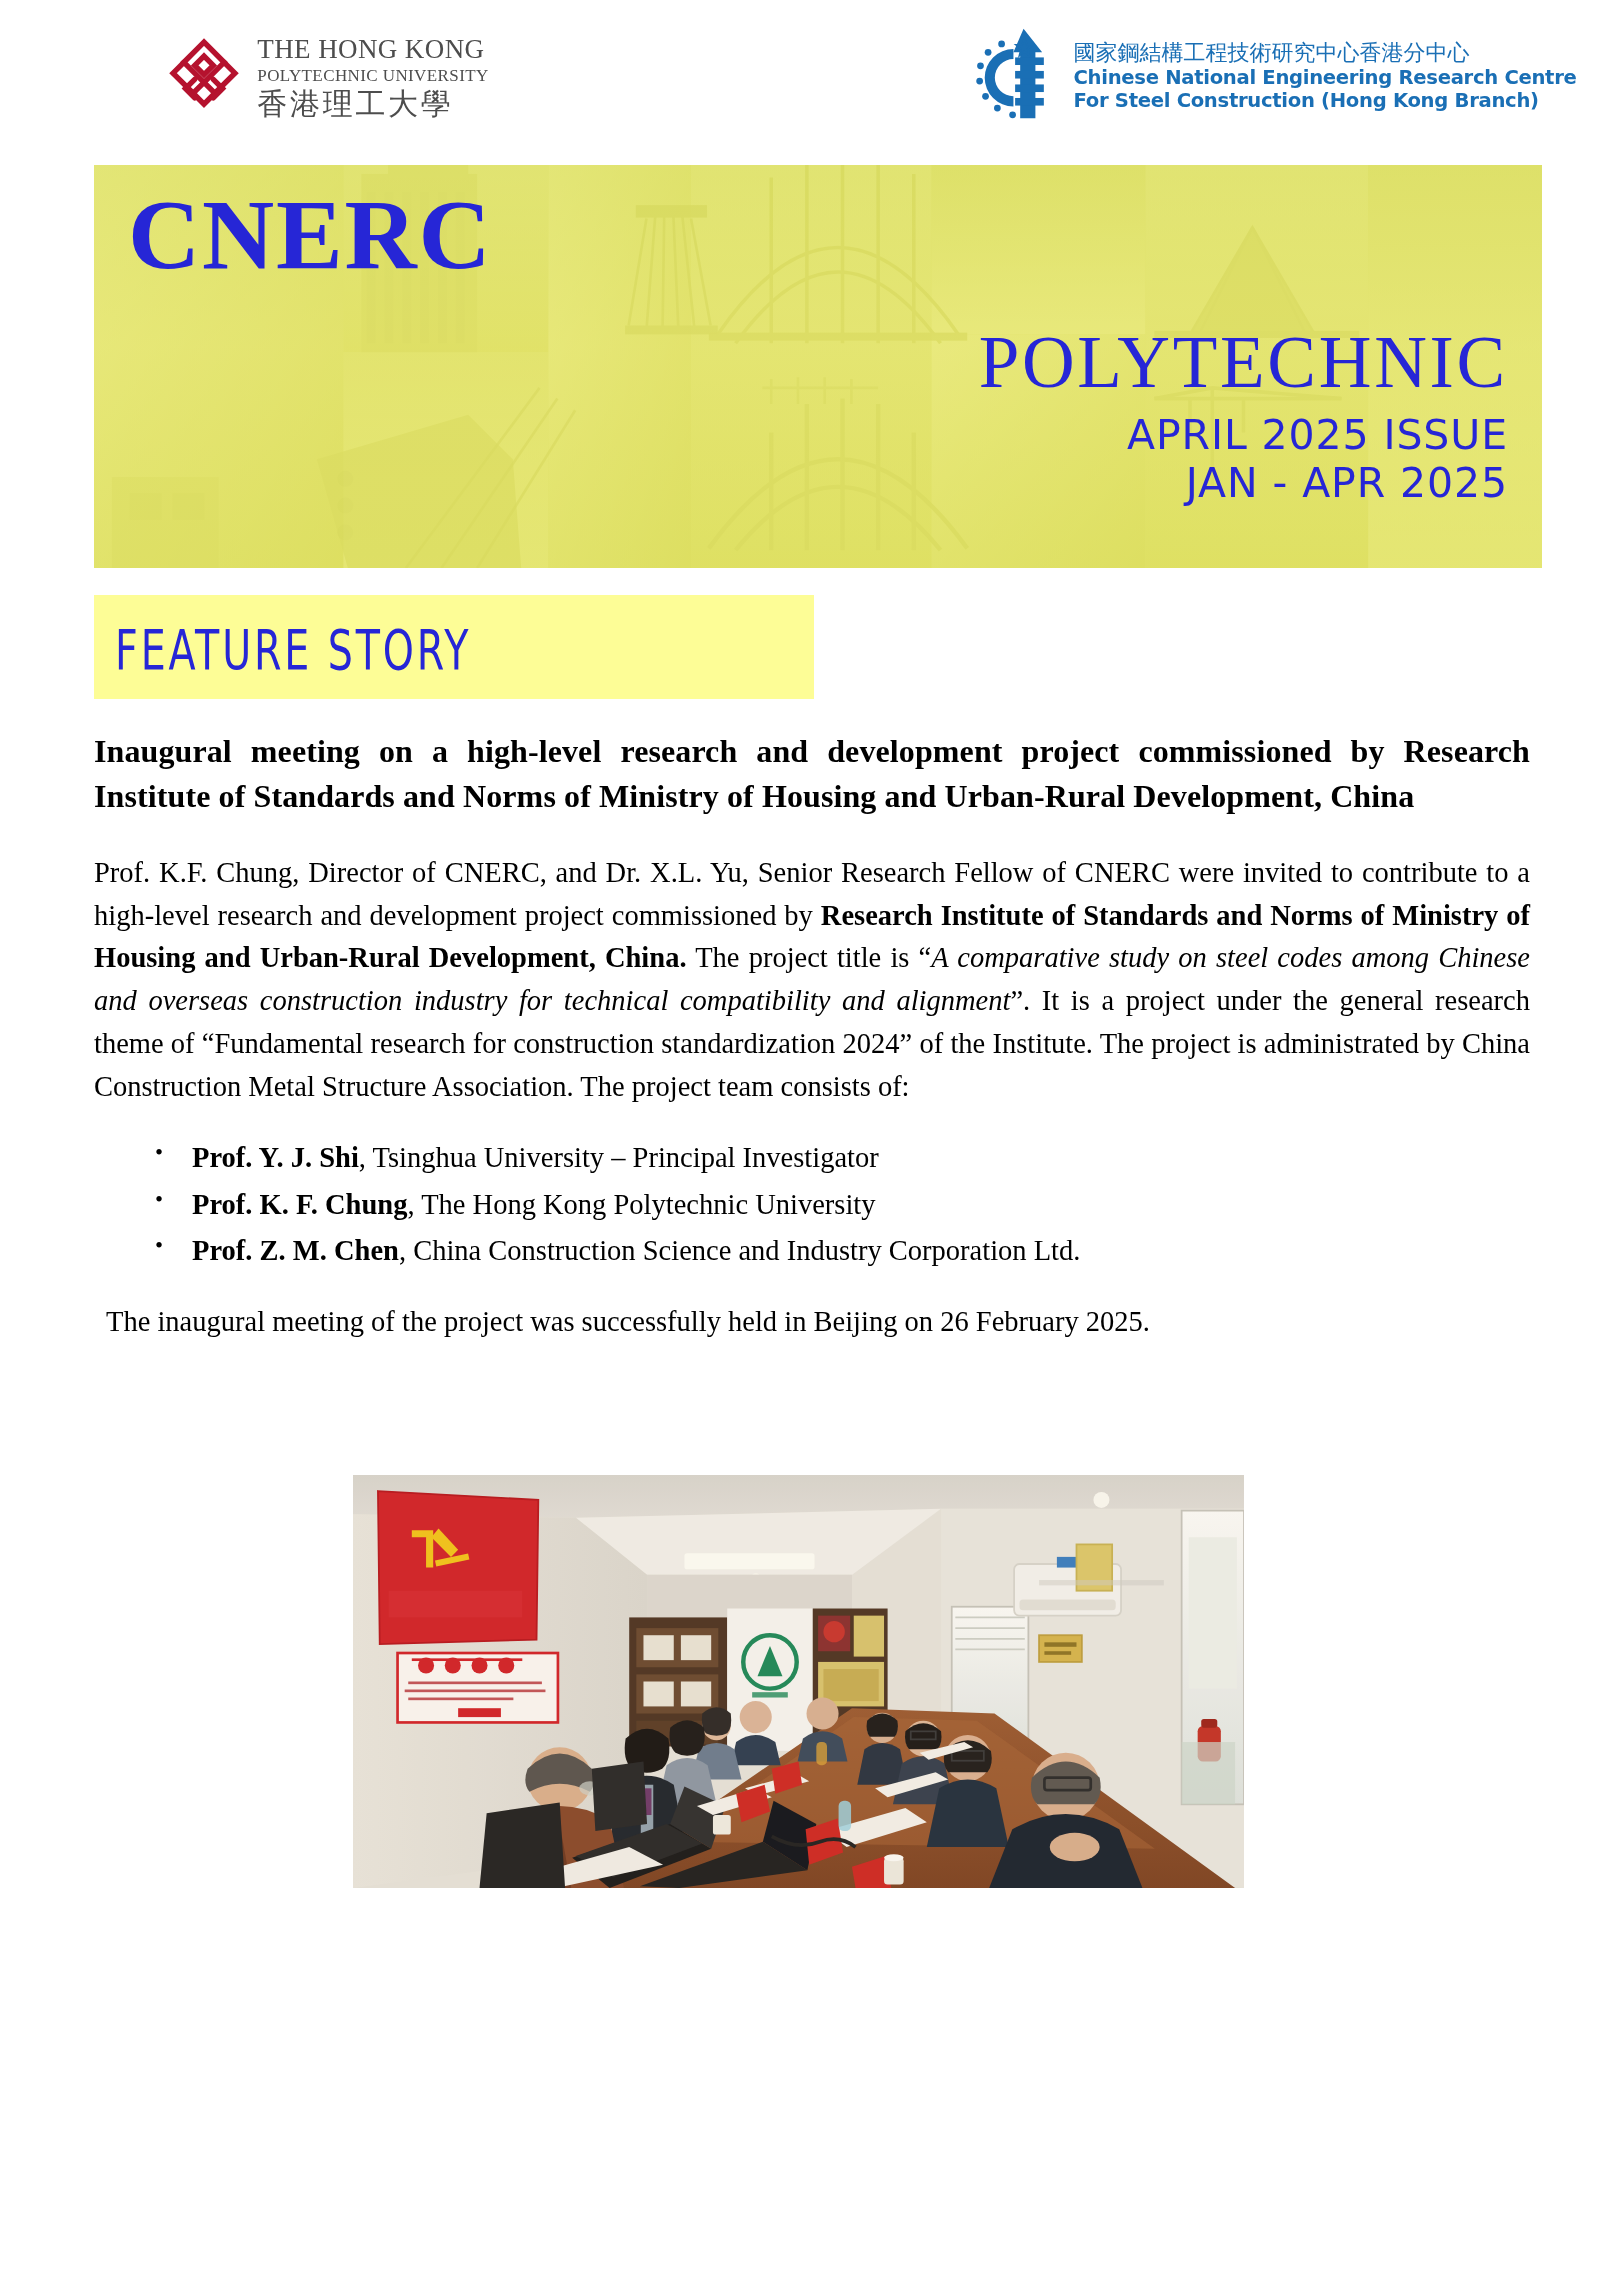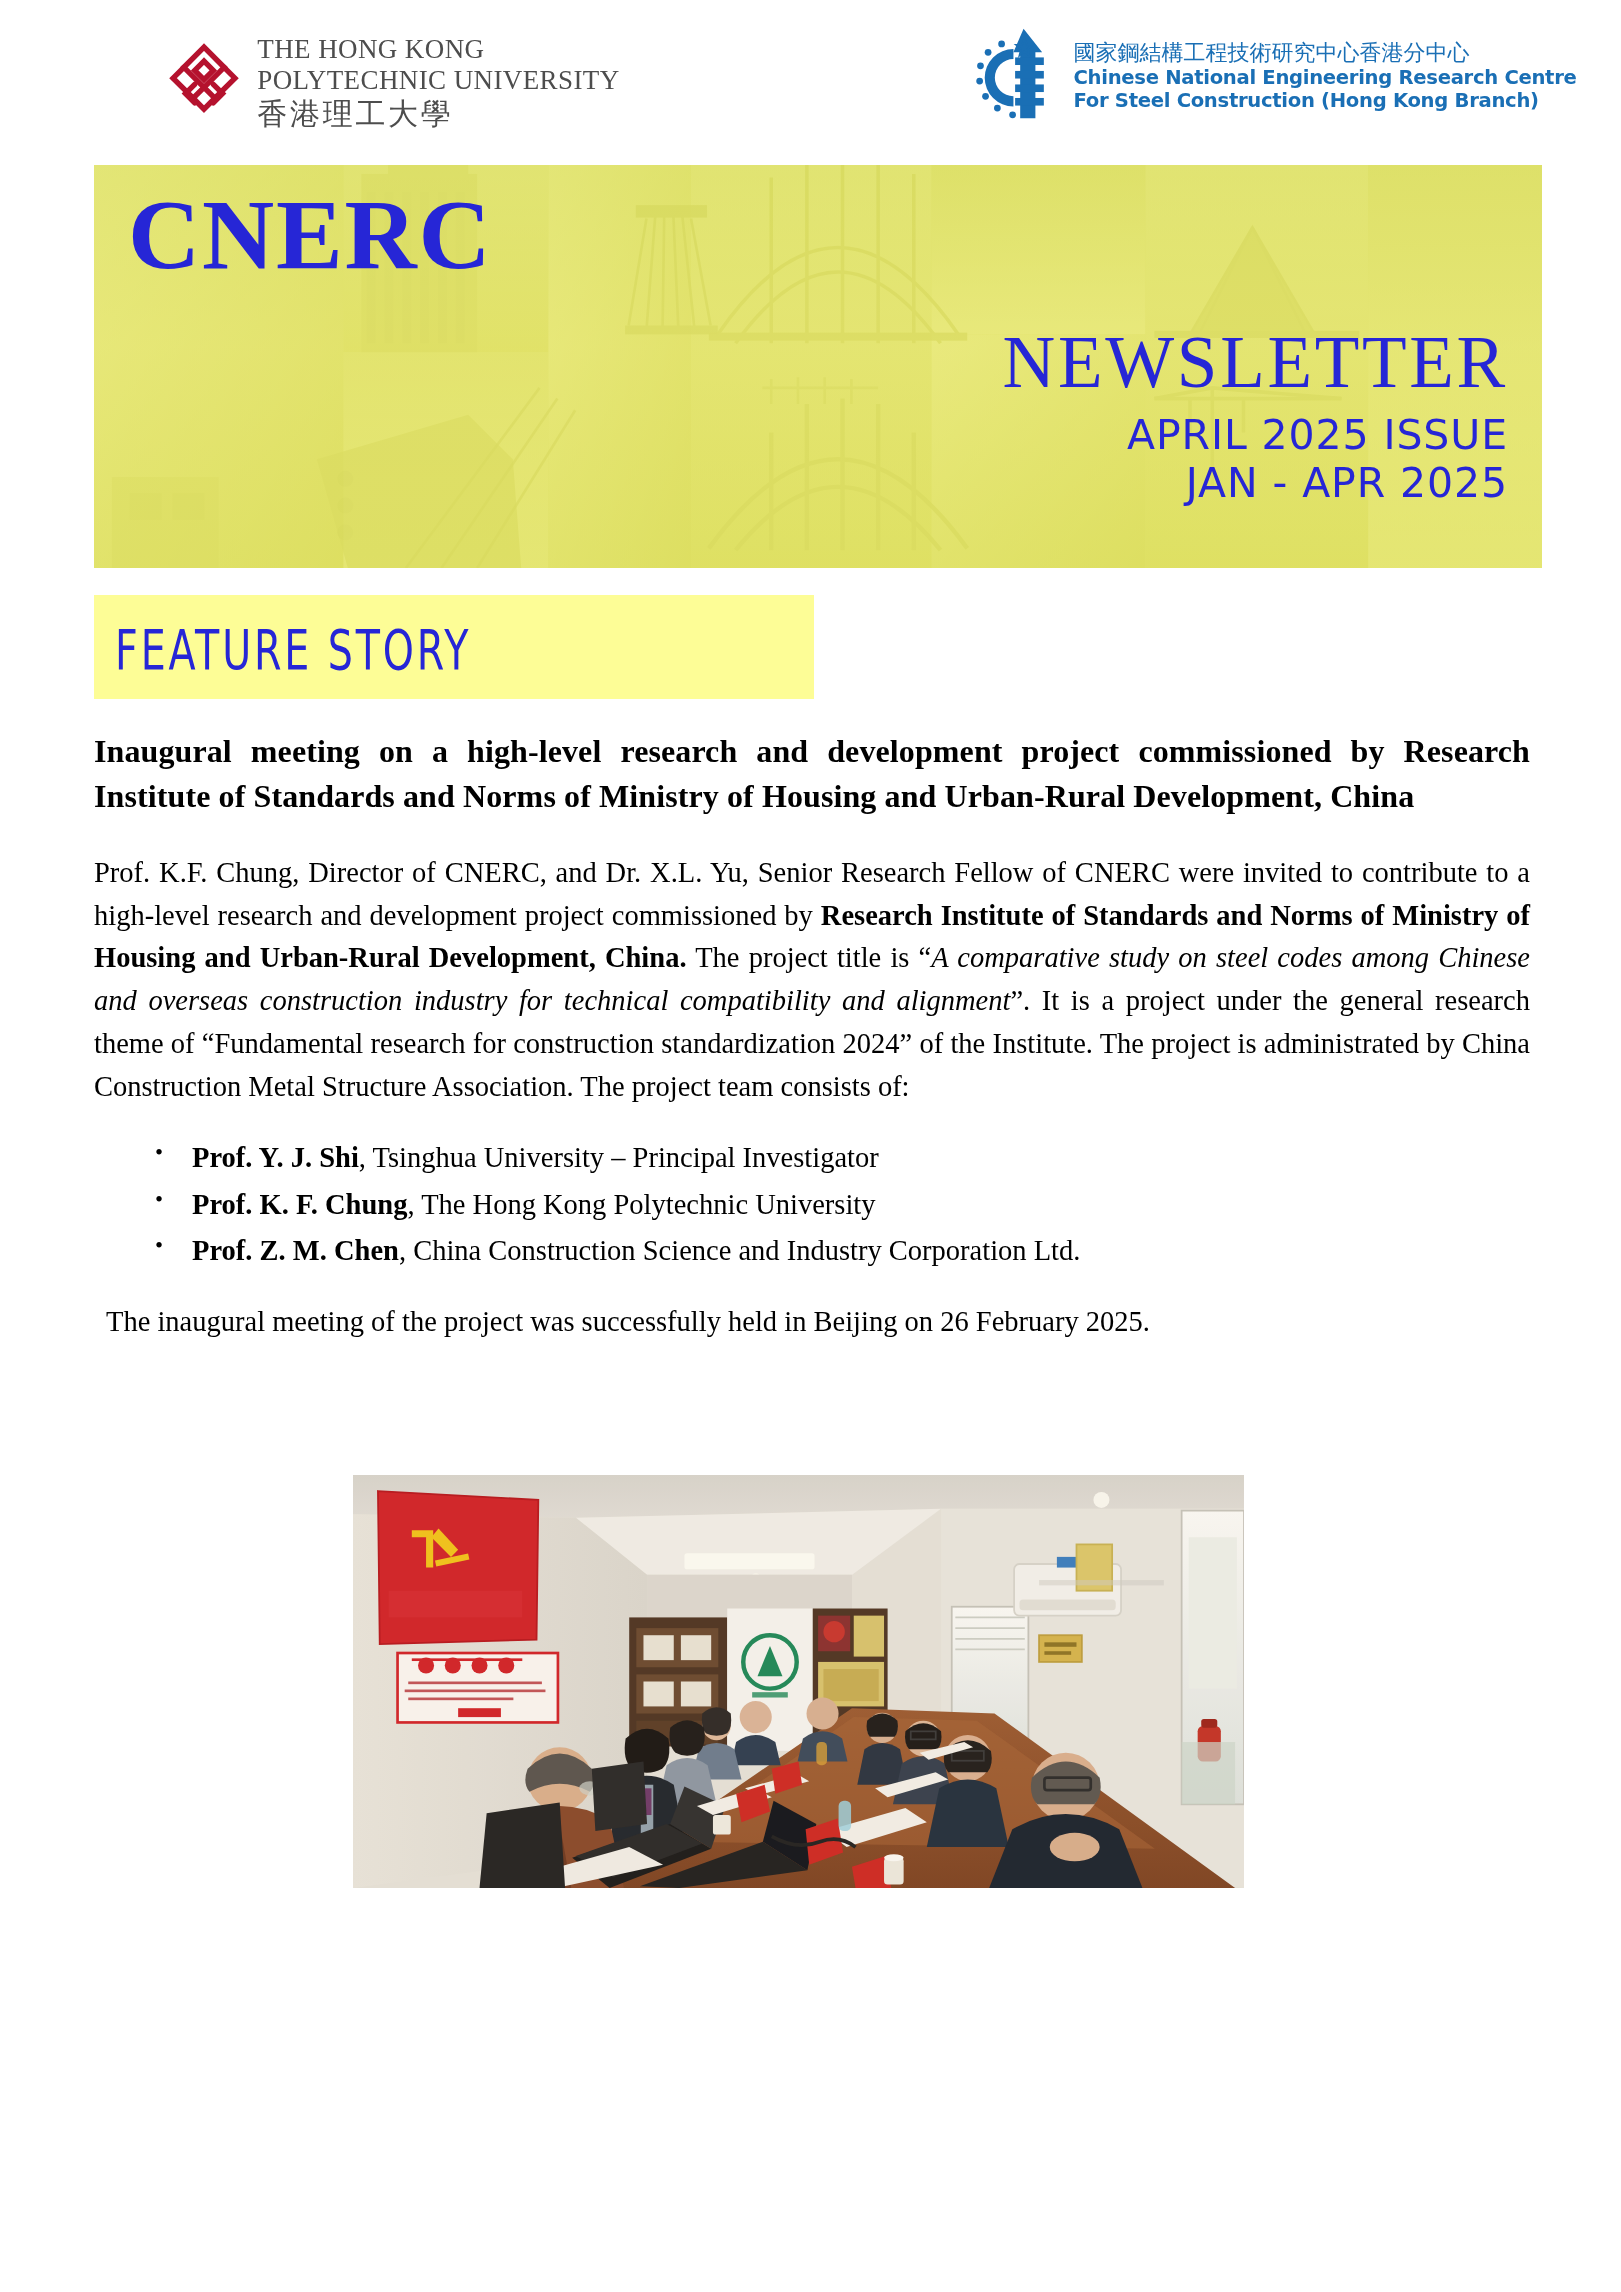--- a/index.html
+++ b/index.html
@@ -41,21 +41,21 @@
     line-height: 1.0;
   }
   .polyu-line1, .polyu-line2 {
     font-family: "Liberation Serif", "DejaVu Serif", serif;
     color: #4d4d4d;
     font-size: 27px;
     letter-spacing: 0.4px;
     white-space: nowrap;
   }
   .polyu-line1 { font-size: 27px; }
-  .polyu-line2 { font-size: 27px; margin-top: 3.6px; }
+  .polyu-line2 { font-size: 17px; margin-top: 3.6px; }
   .polyu-cn {
     font-family: "DejaVu Sans", sans-serif;
     color: #4d4d4d;
     font-size: 30px;
     margin-top: 5.3px;
     letter-spacing: 2.7px;
     white-space: nowrap;
   }
 
   
@@ -386,21 +386,21 @@
     </g>
 
     <rect width="1625" height="452" fill="#e8e97c" opacity="0.30"></rect>
   </svg>
 
   <div class="banner-tint"></div>
 
   <div class="banner-title">CNERC</div>
 
   <div class="banner-right">
-    <div class="banner-newsletter">NEWSLETTER</div>
+    <div class="banner-newsletter">POLYTECHNIC</div>
     <div class="banner-issue">APRIL 2025 ISSUE</div>
     <div class="banner-period">JAN - APR 2025</div>
   </div>
 </div>
 
 <div class="feature-box">
   <div class="feature-label">FEATURE STORY</div>
 </div>
 
 <div class="article">

